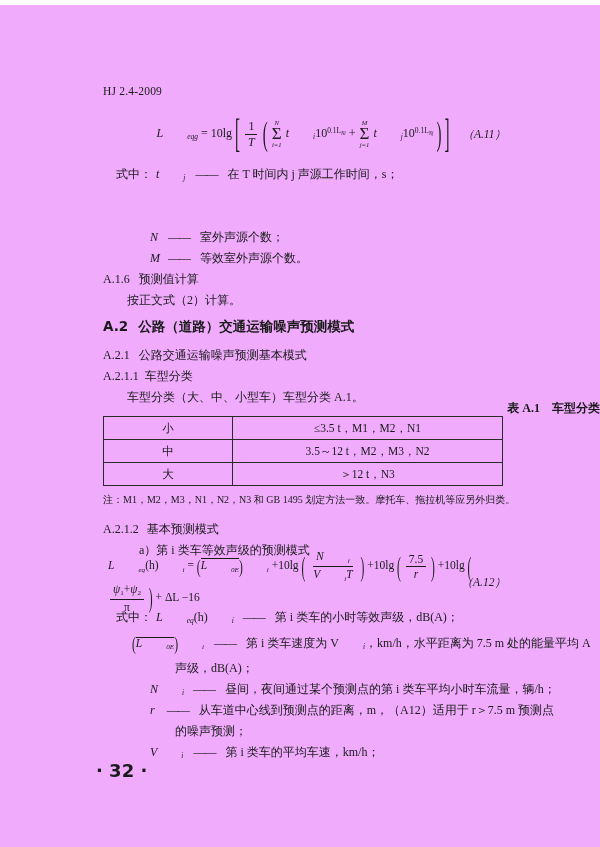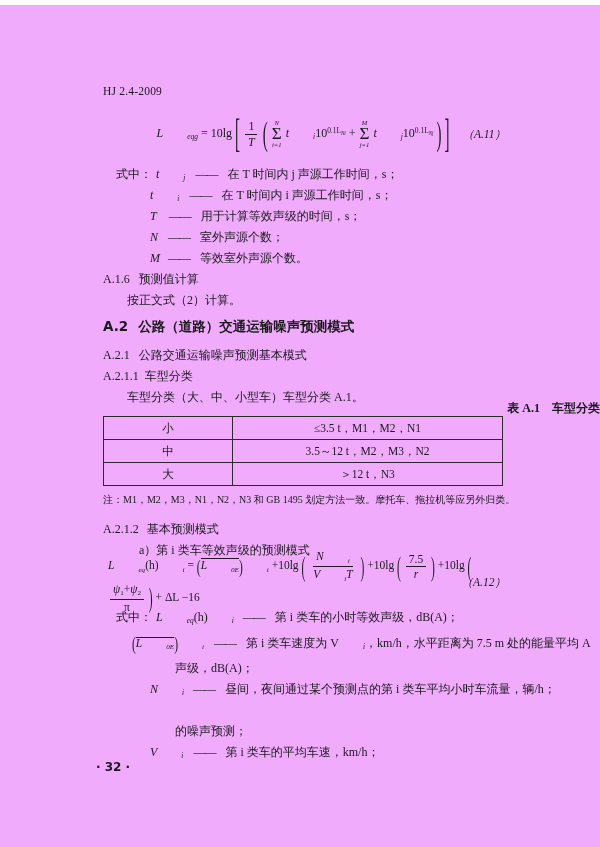--- a/index.html
+++ b/index.html
@@ -144,21 +144,21 @@
     left: 103px;
     top: 488px;
     font-size: 10px;
     white-space: nowrap;
   }
 
   .pagenum {
     position: absolute;
     left: 96px;
     top: 755px;
-    font-size: 12px;
+    font-size: 18px;
     font-family: "DejaVu Sans", "Liberation Sans", sans-serif;
     font-weight: bold;
   }
 </style>
 </head>
 <body>
 
 <div class="page">
 
   <div class="doc-header">HJ 2.4-2009</div>
@@ -192,27 +192,21 @@
         <span class="brack stretch-2-7" style="font-size:15px;">]</span>
       </span>
       <span class="formula-num">（A.11）</span>
     </div>
   </div>
 
   <div class="line" style="left:116px; top:163px;">
     <span>式中：</span><span style="display:inline-block;width:4px;"></span><span class="mi">t</span><span class="sub">j</span><span style="display:inline-block;width:10px;"></span><span class="dash">——</span><span style="display:inline-block;width:10px;"></span><span>在 T 时间内 j 声源工作时间，s；</span>
   </div>
 
-  <div class="line" style="left:150px; top:184px;">
-    <span class="mi">t</span><span class="sub">i</span><span style="display:inline-block;width:10px;"></span><span class="dash">——</span><span style="display:inline-block;width:10px;"></span><span>在 T 时间内 i 声源工作时间，s；</span>
-  </div>
-
-  <div class="line" style="left:150px; top:205px;">
-    <span class="mi">T</span><span style="display:inline-block;width:12px;"></span><span class="dash">——</span><span style="display:inline-block;width:10px;"></span><span>用于计算等效声级的时间，s；</span>
-  </div>
+
 
   <div class="line" style="left:150px; top:226px;">
     <span class="mi">N</span><span style="display:inline-block;width:10px;"></span><span class="dash">——</span><span style="display:inline-block;width:10px;"></span><span>室外声源个数；</span>
   </div>
 
   <div class="line" style="left:150px; top:247px;">
     <span class="mi">M</span><span style="display:inline-block;width:8px;"></span><span class="dash">——</span><span style="display:inline-block;width:10px;"></span><span>等效室外声源个数。</span>
   </div>
 
   <div class="line" style="left:103px; top:268px;">
@@ -299,20 +293,23 @@
   <div class="line" style="left:132px; top:632px;">
     <span style="font-size:11.5px;"><span class="paren stretch-1-6">(</span><span class="overline"><span class="mi">L</span><span class="sub">0E</span></span><span class="paren stretch-1-6">)</span><span class="sub">i</span></span><span style="display:inline-block;width:10px;"></span><span class="dash">——</span><span style="display:inline-block;width:10px;"></span><span>第 i 类车速度为 V</span><span class="sub">i</span><span>，km/h，水平距离为 7.5 m 处的能量平均 A</span>
   </div>
 
   <div class="line" style="left:175px; top:657px;">声级，dB(A)；</div>
 
   <div class="line" style="left:150px; top:678px;">
     <span class="mi">N</span><span class="sub">i</span><span style="display:inline-block;width:9px;"></span><span class="dash">——</span><span style="display:inline-block;width:10px;"></span><span>昼间，夜间通过某个预测点的第 i 类车平均小时车流量，辆/h；</span>
   </div>
 
+  <div class="line" style="left:150px; top:699px;">
+    <span class="mi">r</span><span style="display:inline-block;width:12px;"></span><span class="dash">——</span><span style="display:inline-block;width:10px;"></span><span>从车道中心线到预测点的距离，m，（A12）适用于 r＞7.5 m 预测点</span>
+  </div>
 
   <div class="line" style="left:175px; top:720px;">的噪声预测；</div>
 
   <div class="line" style="left:150px; top:741px;">
     <span class="mi">V</span><span class="sub">i</span><span style="display:inline-block;width:10px;"></span><span class="dash">——</span><span style="display:inline-block;width:10px;"></span><span>第 i 类车的平均车速，km/h；</span>
   </div>
 
   <div class="pagenum">· 32 ·</div>
 
 </div>

